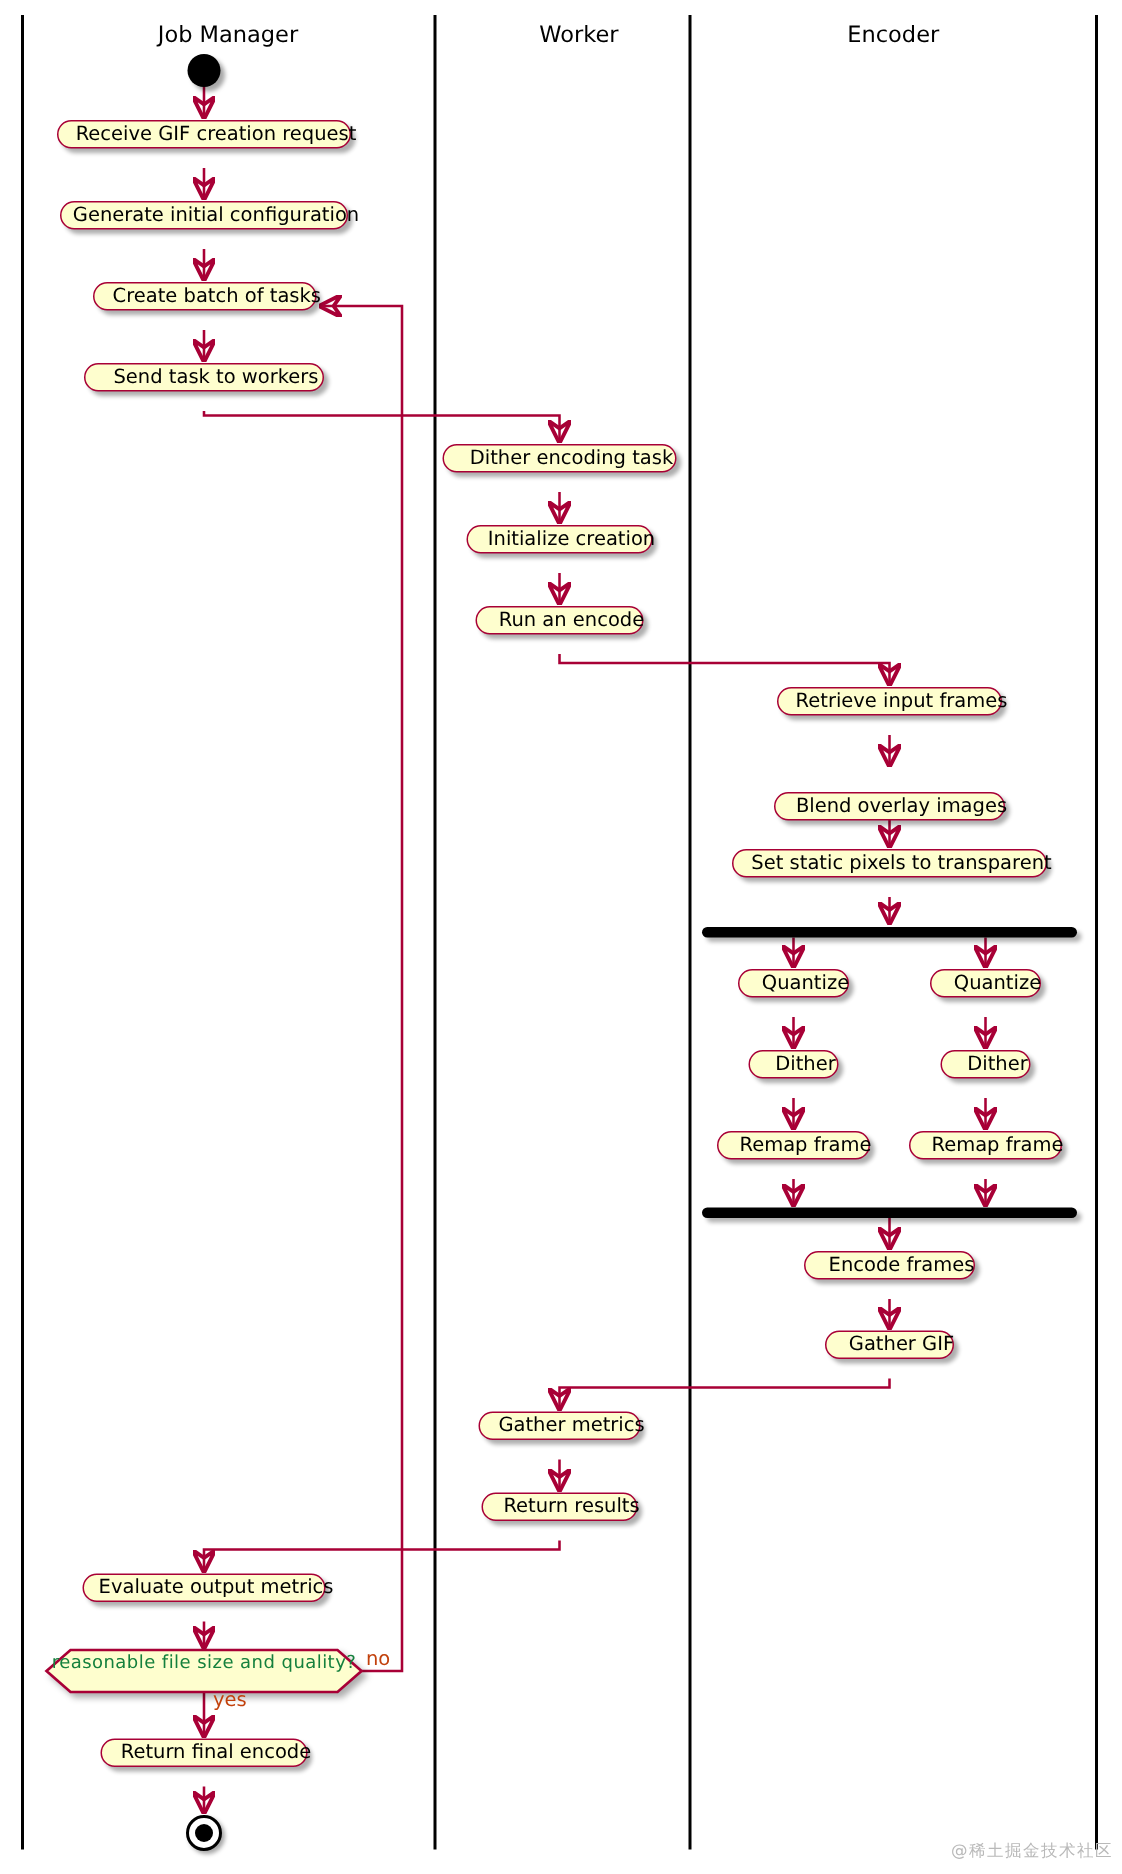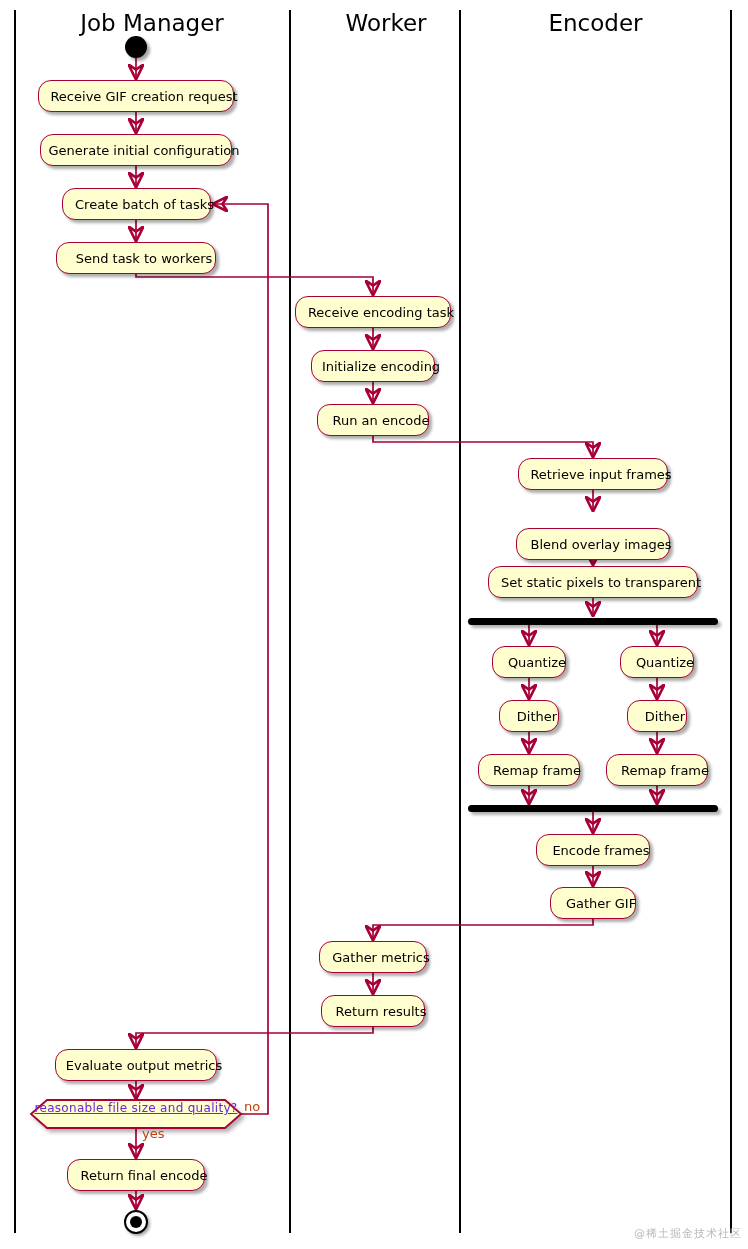--- a/index.html
+++ b/index.html
@@ -13,28 +13,28 @@
     background:#ffffff;
     overflow:hidden;
   }
   .lane-line{
     position:absolute;top:10px;height:1223px;width:2px;
     background:#000000;z-index:0;
   }
   .lane-title{
     position:absolute;top:12px;height:22px;
     display:flex;align-items:center;justify-content:center;
-    font-size:23px;color:#000;z-index:2;white-space:nowrap;
+    font-size:15px;color:#000;z-index:2;white-space:nowrap;
   }
   #edges{
     position:absolute;left:0;top:0;z-index:1;pointer-events:none;
   }
   #edges path{fill:none;stroke:#A80036;stroke-width:1.7;}
   .act{
-    position:absolute;height:32px;box-sizing:border-box;
+    position:absolute;height:19px;box-sizing:border-box;
     background:#FEFECE;
     border:1.8px solid #A80036;border-radius:13px;
     display:flex;align-items:center;justify-content:center;
     font-size:13px;color:#000;white-space:nowrap;
     box-shadow:3px 3px 3px rgba(0,0,0,0.32);
     z-index:2;
     padding-left:16px;
   }
   .bar{
     position:absolute;left:468px;width:250px;height:7px;
@@ -58,23 +58,22 @@
   .end-node-dot{
     width:12px;height:12px;border-radius:50%;background:#000;
   }
   .decision-shape{
     fill:#FEFECE;stroke:#A80036;stroke-width:1.8;
     filter:drop-shadow(3px 3px 2px rgba(0,0,0,0.32));
   }
   .decision-label{
     position:absolute;left:31px;top:1100px;width:210px;height:16px;
     display:flex;align-items:center;justify-content:center;
-    font-size:12px;letter-spacing:0.3px;color:#6d28d9;white-space:nowrap;
+    font-size:12px;letter-spacing:0.3px;color:#15803d;white-space:nowrap;
     z-index:2;
-    text-decoration:underline;
   }
   .guard-label{
     position:absolute;font-size:13px;color:#c2410c;z-index:2;white-space:nowrap;
   }
   .watermark{
     position:absolute;right:6px;top:1226px;
     font-size:11px;color:#b9b9b9;letter-spacing:1px;
     z-index:3;white-space:nowrap;
   }
 </style>
@@ -129,22 +128,22 @@
     <polygon class="decision-shape" points="31,1114 47,1100 225,1100 241,1114 225,1128 47,1128"></polygon>
   </svg>
 
   <div class="start-node"></div>
 
   <div class="act" style="left:38px;top:80px;width:196px">Receive GIF creation request</div>
   <div class="act" style="left:40px;top:134px;width:192px">Generate initial configuration</div>
   <div class="act" style="left:62px;top:188px;width:149px">Create batch of tasks</div>
   <div class="act" style="left:56px;top:242px;width:160px">Send task to workers</div>
 
-  <div class="act" style="left:295px;top:296px;width:156px">Receive encoding task</div>
-  <div class="act" style="left:311px;top:350px;width:124px">Initialize encoding</div>
+  <div class="act" style="left:295px;top:296px;width:156px">Dither encoding task</div>
+  <div class="act" style="left:311px;top:350px;width:124px">Initialize creation</div>
   <div class="act" style="left:317px;top:404px;width:112px">Run an encode</div>
   <div class="act" style="left:319px;top:941px;width:108px">Gather metrics</div>
   <div class="act" style="left:321px;top:995px;width:104px">Return results</div>
 
   <div class="act" style="left:518px;top:458px;width:150px">Retrieve input frames</div>
   <div class="act" style="left:516px;top:528px;width:154px">Blend overlay images</div>
   <div class="act" style="left:488px;top:566px;width:210px">Set static pixels to transparent</div>
 
   <div class="bar" style="top:618px"></div>
 

